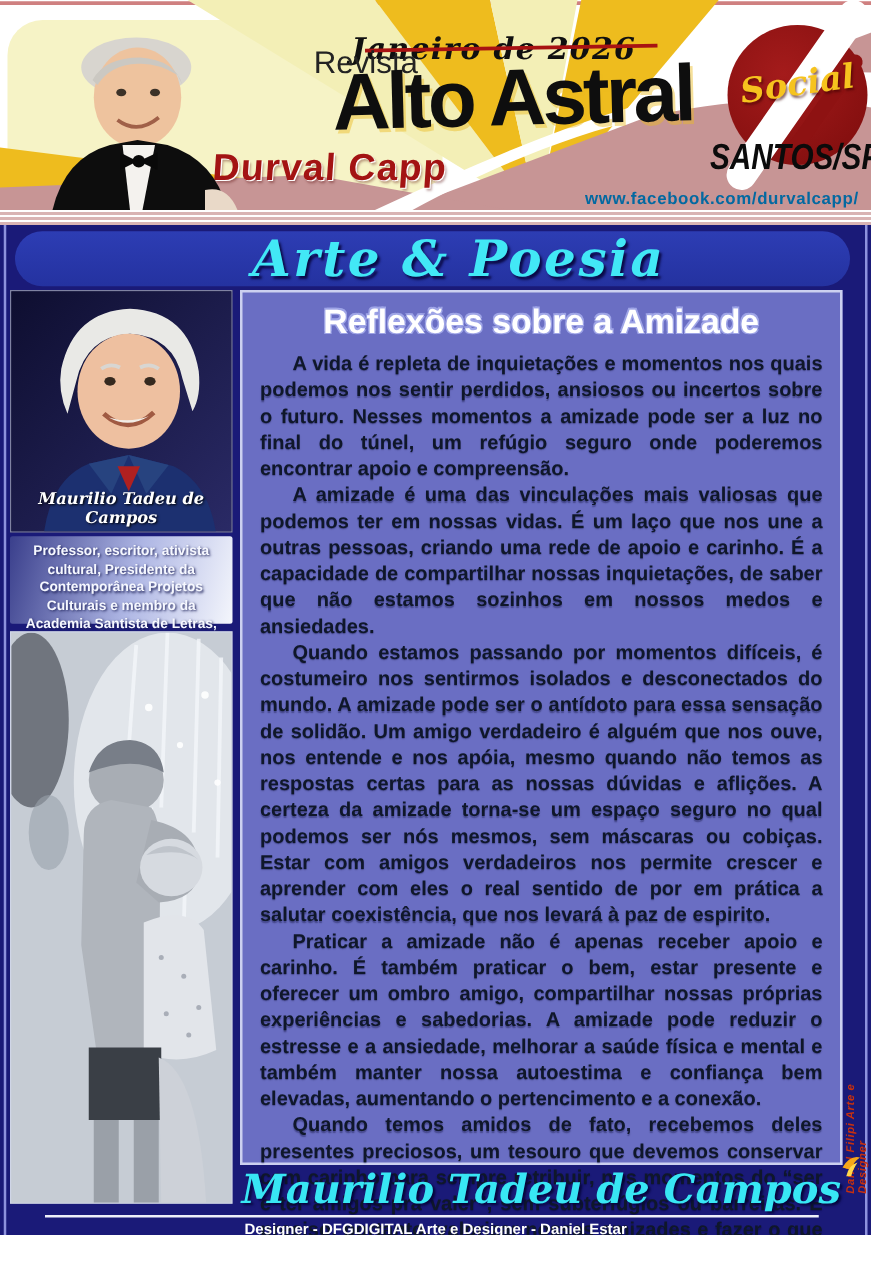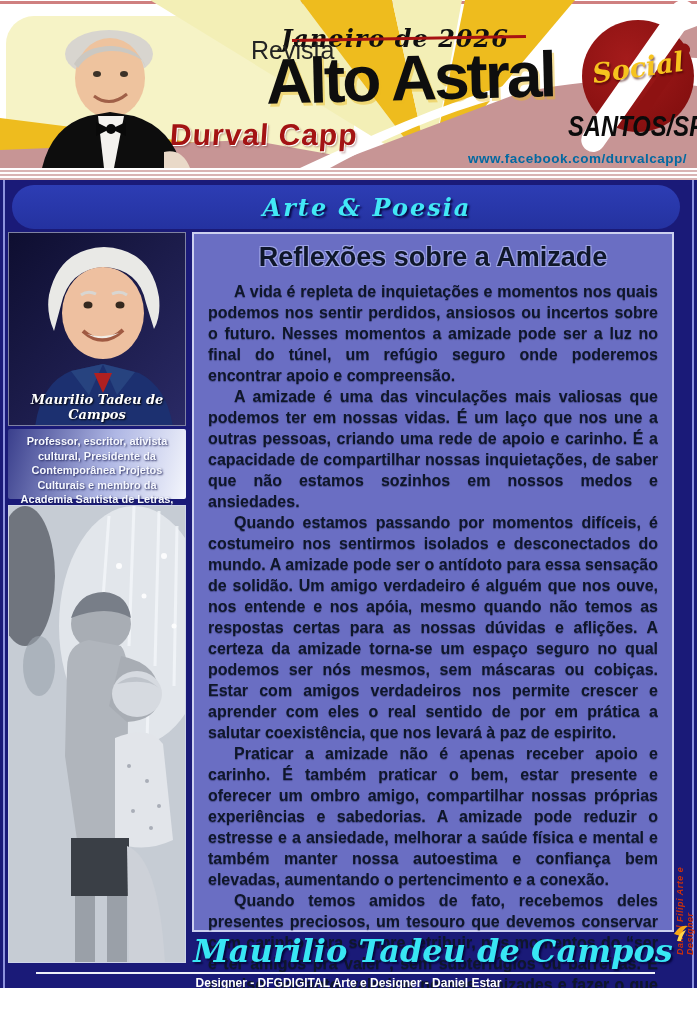--- a/index.html
+++ b/index.html
@@ -47,40 +47,40 @@
     background:repeating-linear-gradient(180deg, #ffffff 0 2px, #d9b4b4 2px 4px); }
 
   
   #frame { position:absolute; left:0; top:180px; width:697px; height:808px; background:#1a1a78; }
   .frame-edge { position:absolute; top:0; bottom:0; width:2px; background:#8d92dd; }
   .frame-edge.left { left:3px; } .frame-edge.right { right:3px; }
 
   #banner { position:absolute; left:12px; top:5px; width:668px; height:44px;
     background:linear-gradient(180deg,#2d3db4,#2432a0); border-radius:22px;
     display:flex; align-items:center; justify-content:center; }
-  #banner .banner-text { font-size:24px; color:#42e8f6; letter-spacing:2px;
+  #banner .banner-text { font-size:40px; color:#42e8f6; letter-spacing:2px;
     text-shadow:2px 2px 2px #0a0a46;margin-left:42px; }
 
   
   #sidebar { position:absolute; left:8px; top:52px; width:178px; }
   .photo-frame { position:relative; width:178px; overflow:hidden;
     border:1px solid rgba(215,220,245,.55); }
   #author-photo-box { height:194px; background:#14143c; }
   .photo-caption { position:absolute; left:0; bottom:3px; width:100%; text-align:center;
     font-size:13px; color:#ffffff; text-shadow:1px 1px 2px #000; }
   #bio-box { margin-top:3px; width:178px; height:70px; padding:5px 4px;
     background:linear-gradient(105deg, #3a3f8c 0%, #aeb6e4 55%, #f4f6fc 100%);
     text-align:center; font-size:11px; font-weight:bold; line-height:1.32; color:#f6f8ff;
     text-shadow:1px 1px 2px #23275e; border-radius:2px; }
   #boy-photo-box { margin-top:6px; height:458px; background:#c6ccd4; }
 
   
   #panel { position:absolute; left:192px; top:52px; width:482px; height:700px;
     background:#6a6ec3; border:2px solid #ccd0f0; padding:4px 14px 0 14px; }
-  #article-title { text-align:center; font-size:27px; font-weight:bold; color:#0f172a;
+  #article-title { text-align:center; font-size:27px; font-weight:bold; color:#ffffff;
     margin:4px 0 8px 0; letter-spacing:0;
     text-shadow:-1px -1px 0 #9ea4e6, 1px -1px 0 #9ea4e6, -1px 1px 0 #9ea4e6, 1px 1px 0 #9ea4e6; }
   .body-text p { font-size:16px; font-weight:bold; color:#0f172a; line-height:21px;
     text-align:justify; text-indent:26px; text-shadow:0 1px 1px rgba(0,0,40,.35); }
 
   #signature { position:absolute; left:192px; top:752px; width:482px; text-align:center;
     font-size:32px; color:#38e6f4; text-shadow:2px 2px 2px #06063c; }
 
   #footer-line { position:absolute; left:36px; right:42px; top:792px; height:2px; background:#eef0fa; }
   #footer-credit { position:absolute; left:0; top:796px; width:697px; text-align:center;

